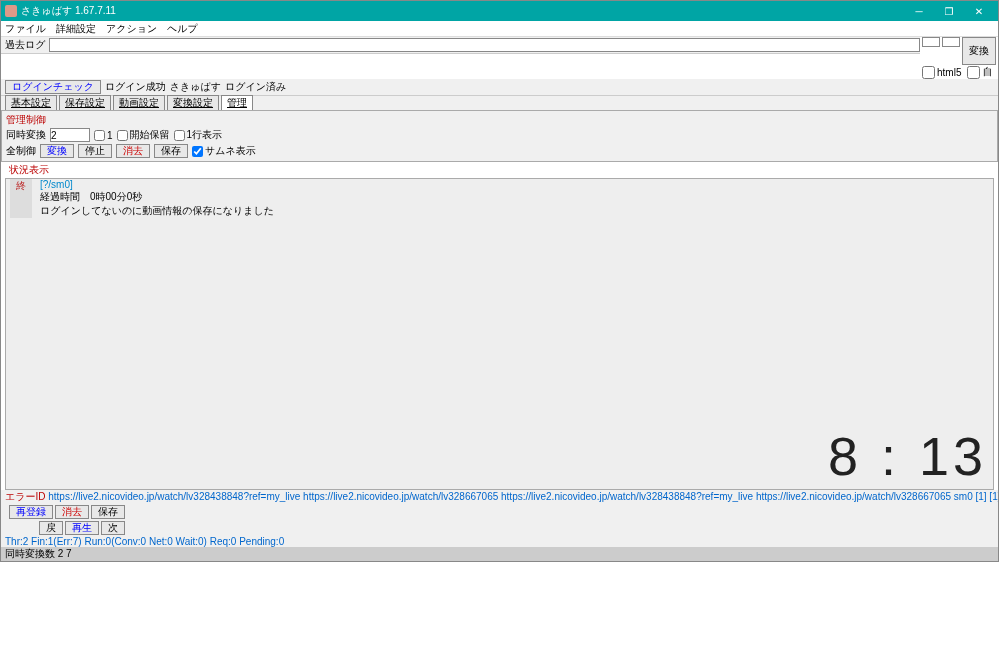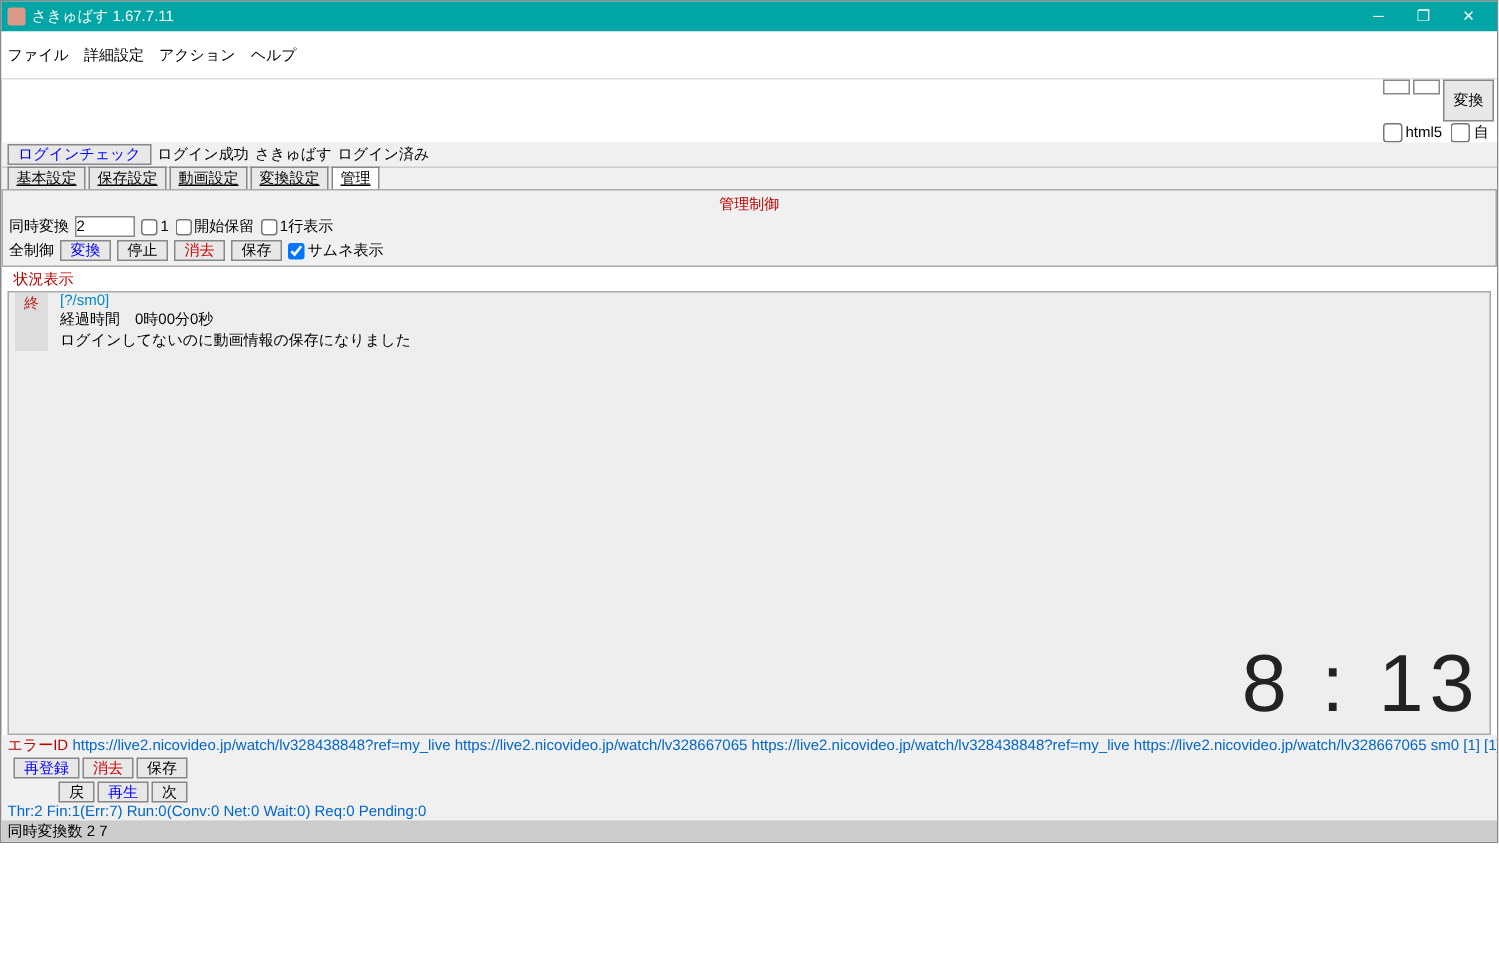--- a/index.html
+++ b/index.html
@@ -1,33 +1,33 @@
 <!DOCTYPE html>
 <html><head>
 <meta charset="utf-8">
 <style>
 * { margin: 0; padding: 0; box-sizing: border-box; }
 body { font-family: "MS UI Gothic", "Meiryo", sans-serif; font-size: 10px; background: #fff; overflow: hidden; }
 .titlebar { background: #00a5a5; color: #fff; height: 20px; display: flex; align-items: center; padding: 0 4px; }
 .titlebar .icon { width: 12px; height: 12px; background: #d98; border-radius: 2px; margin-right: 4px; }
 .titlebar .title { flex: 1; font-size: 10px; }
 .titlebar .winbtn { width: 30px; height: 20px; display: flex; align-items: center; justify-content: center; cursor: pointer; }
-.menubar { background: #fff; height: 32px; display: flex; align-items: center; padding: 0 4px; gap: 10px; border-bottom: 1px solid #ddd; }
+.menubar { background: #fff; height: 16px; display: flex; align-items: center; padding: 0 4px; gap: 10px; border-bottom: 1px solid #ddd; }
 .menubar span { cursor: pointer; }
 .row { display: flex; align-items: center; border-bottom: 1px solid #ccc; background: #f0f0f0; }
 .row .lbl { padding: 1px 4px; white-space: nowrap; }
 .row input[type=text] { flex: 1; height: 14px; border: 1px solid #888; font-size: 10px; padding: 0 2px; }
 .btn { background: #e8e8e8; border: 1px solid #888; padding: 0 6px; height: 14px; font-size: 10px; cursor: pointer; display: inline-flex; align-items: center; }
 .btn.blue { color: #00f; }
 .btn.red { color: #c00; }
 .tabs { background: #f0f0f0; height: 14px; display: flex; align-items: flex-end; padding: 0 4px; gap: 2px; text-decoration: underline; }
 .tabs .tab { border: 1px solid #888; border-bottom: none; padding: 0 5px; background: #e8e8e8; cursor: pointer; }
 .tabs .tab.active { background: #fff; }
 .panel { background: #f0f0f0; border: 1px solid #aaa; padding: 2px 4px; }
-.panel .hdr { color: #b00; font-size: 10px; text-align: center; }
+.panel .hdr { color: #b00; font-size: 10px; }
 .ctrlrow { display: flex; align-items: center; gap: 4px; padding: 1px 0; }
 .ctrlrow input[type=number] { width: 40px; height: 14px; border: 1px solid #888; font-size: 10px; }
 .ctrlrow input[type=checkbox] { width: 11px; height: 11px; }
 .logarea { background: #eee; flex: 1; border: 1px solid #aaa; margin: 0 4px; position: relative; overflow: hidden; }
 .loghdr { color: #b00; padding: 1px 4px; }
 .logline { padding: 0 4px; display: flex; gap: 8px; }
 .logline .tag { color: #b22; }
 .logline .id { color: #08c; }
 .bigclock { position: absolute; right: 6px; bottom: 2px; font-size: 54px; font-family: Arial, sans-serif; font-weight: 300; color: #222; letter-spacing: 4px; pointer-events: none; }
 .bottom { background: #f0f0f0; }
@@ -56,20 +56,24 @@
 
   <div class="menubar">
     <span>ファイル</span>
     <span>詳細設定</span>
     <span>アクション</span>
     <span>ヘルプ</span>
   </div>
 
   <div style="display:flex;">
     <div style="flex:1;">
+      <div class="row">
+        <span class="lbl">過去ログ</span>
+        <input type="text" style="">
+      </div>
     </div>
     <div class="rside">
       <div style="display:flex;gap:2px;">
         <input class="tiny" style="">
         <input class="tiny" style="">
         <button class="btn" style="height:28px;">変換</button>
       </div>
       <div style="display:flex;gap:6px;">
         <span class="tinycb">
             <input type="checkbox" style="">

